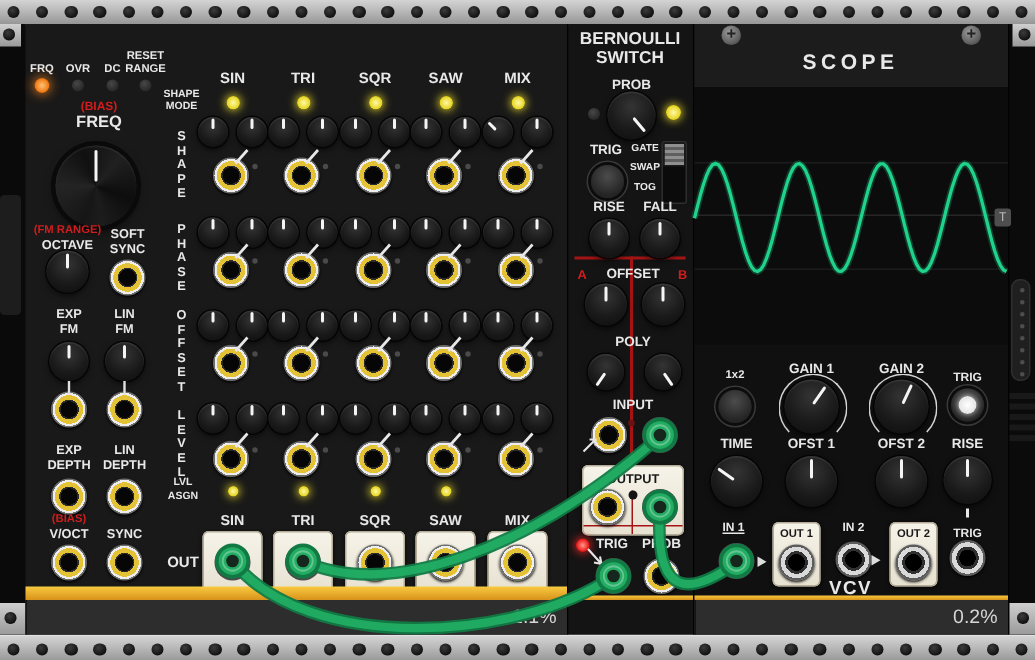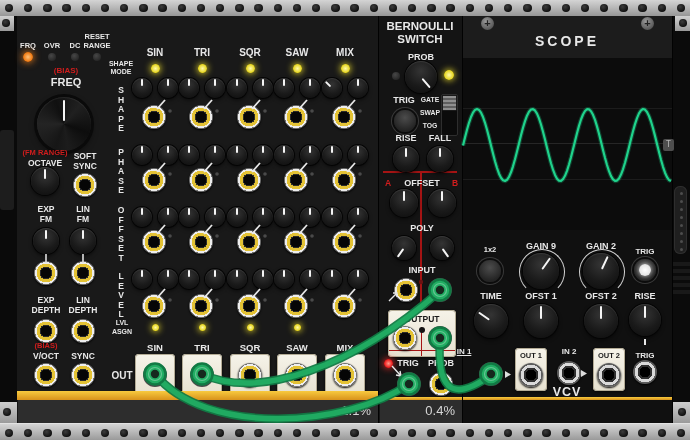--- a/index.html
+++ b/index.html
@@ -641,21 +641,21 @@
     <div class="screw" style="left: 481px; top: 17px; position: absolute;">+</div>
     <div class="screw" style="left: 641px; top: 17px; position: absolute;">+</div>
     <div class="txt b" style="left: 567px; top: 41px; font-size: 14px; z-index: 2; letter-spacing: 3px; position: absolute;">SCOPE</div>
     <div style="left: 463px; top: 58px; width: 209px; height: 172px; background: rgb(12, 12, 12); position: absolute;"></div>
     <div style="left: 463px; top: 107.5px; width: 209px; height: 1px; background: rgb(28, 28, 28); position: absolute;"></div>
     <div style="left: 463px; top: 143px; width: 209px; height: 1px; background: rgb(38, 38, 38); position: absolute;"></div>
     <div style="left: 463px; top: 178.5px; width: 209px; height: 1px; background: rgb(28, 28, 28); position: absolute;"></div>
     <div style="left: 663px; top: 139px; width: 11px; height: 12px; background: rgb(78, 78, 78); border-radius: 2px; color: rgb(181, 181, 181); font-size: 8px; text-align: center; line-height: 12px; z-index: 3; font-family: &quot;DejaVu Sans Mono&quot;, monospace; position: absolute;">T</div>
     <div class="txt b" style="left: 490px; top: 250px; font-size: 7.5px; z-index: 2; letter-spacing: 0px; position: absolute;">1x2</div>
     <div class="btn" style="left: 479px; top: 260px; width: 22px; height: 22px; position: absolute;"></div>
-    <div class="txt b" style="left: 541px; top: 246px; font-size: 9px; z-index: 2; letter-spacing: 0px; position: absolute;">GAIN 9</div>
+    <div class="txt b" style="left: 541px; top: 246px; font-size: 9px; z-index: 2; letter-spacing: 0px; position: absolute;">GAIN 1</div>
     <div class="txt b" style="left: 601px; top: 246px; font-size: 9px; z-index: 2; letter-spacing: 0px; position: absolute;">GAIN 2</div>
     <div class="ring" style="left: 519px; top: 249px; width: 44px; height: 44px; position: absolute;"></div>
     <div class="ring" style="left: 579px; top: 249px; width: 44px; height: 44px; position: absolute;"></div>
     <div class="knob" style="left: 523px; top: 253px; width: 36px; height: 36px; z-index: 2; position: absolute;">
       <div class="kwrap" style="transform: rotate(35deg);">
         <div class="tick"></div>
       </div>
     </div>
     <div class="knob" style="left: 583px; top: 253px; width: 36px; height: 36px; z-index: 2; position: absolute;">
       <div class="kwrap" style="transform: rotate(25deg);">
@@ -683,31 +683,31 @@
     <div class="knob" style="left: 584px; top: 304px; width: 34px; height: 34px; z-index: 2; position: absolute;">
       <div class="kwrap" style="transform: rotate(0deg);">
         <div class="tick"></div>
       </div>
     </div>
     <div class="knob" style="left: 629px; top: 304px; width: 32px; height: 32px; z-index: 2; position: absolute;">
       <div class="kwrap" style="transform: rotate(0deg);">
         <div class="tick"></div>
       </div>
     </div>
-    <div class="txt b" style="left: 464px; top: 352px; font-size: 8px; z-index: 2; letter-spacing: 0px; position: absolute; text-decoration: underline;">IN 1</div>
+    <div class="txt b" style="left: 489px; top: 352px; font-size: 8px; z-index: 2; letter-spacing: 0px; position: absolute; text-decoration: underline;">IN 1</div>
     <div class="jack dark" style="left: 479px; top: 362px; z-index: 2; position: absolute;"></div>
     <div class="txt b" style="left: 569px; top: 352px; font-size: 8px; z-index: 2; letter-spacing: 0px; position: absolute;">IN 2</div>
     <div class="jack silver" style="left: 557px; top: 361px; z-index: 2; position: absolute;"></div>
     <div class="wbox" style="left: 515px; top: 348px; width: 32px; height: 43px; z-index: 1; position: absolute;"></div>
     <div class="txt b blk" style="left: 531px; top: 356px; font-size: 7.5px; z-index: 2; letter-spacing: 0px; position: absolute;">OUT 1</div>
     <div class="jack silver" style="left: 519px; top: 363px; z-index: 2; position: absolute;"></div>
     <div class="wbox" style="left: 593px; top: 348px; width: 32px; height: 43px; z-index: 1; position: absolute;"></div>
     <div class="txt b blk" style="left: 609px; top: 356px; font-size: 7.5px; z-index: 2; letter-spacing: 0px; position: absolute;">OUT 2</div>
     <div class="jack silver" style="left: 597px; top: 363px; z-index: 2; position: absolute;"></div>
     <div class="txt b" style="left: 645px; top: 356px; font-size: 8px; z-index: 2; letter-spacing: 0px; position: absolute;">TRIG</div>
     <div class="jack silver" style="left: 633px; top: 360px; z-index: 2; position: absolute;"></div>
     <div class="txt b" style="left: 567px; top: 392px; font-size: 12.5px; z-index: 2; letter-spacing: 1px; position: absolute;">VCV</div>
     <div class="cpubar" style="left: 17px; top: 391px; width: 361px; height: 9px; position: absolute;"></div>
     <div class="cpubar" style="left: 379px; top: 397px; width: 83px; height: 3px; position: absolute;"></div>
     <div class="cpubar" style="left: 463px; top: 397px; width: 209px; height: 3px; position: absolute;"></div>
     <div class="cpuband" style="left: 17px; top: 400px; width: 361px; height: 23px; position: absolute;">1.1%</div>
-    <div class="cpuband" style="left: 379px; top: 400px; width: 83px; height: 23px; position: absolute;">0.4%</div>
+    <div class="cpuband" style="left: 463px; top: 400px; width: 209px; height: 23px; position: absolute;">0.2%</div>
   </div>
 
 </body></html>

